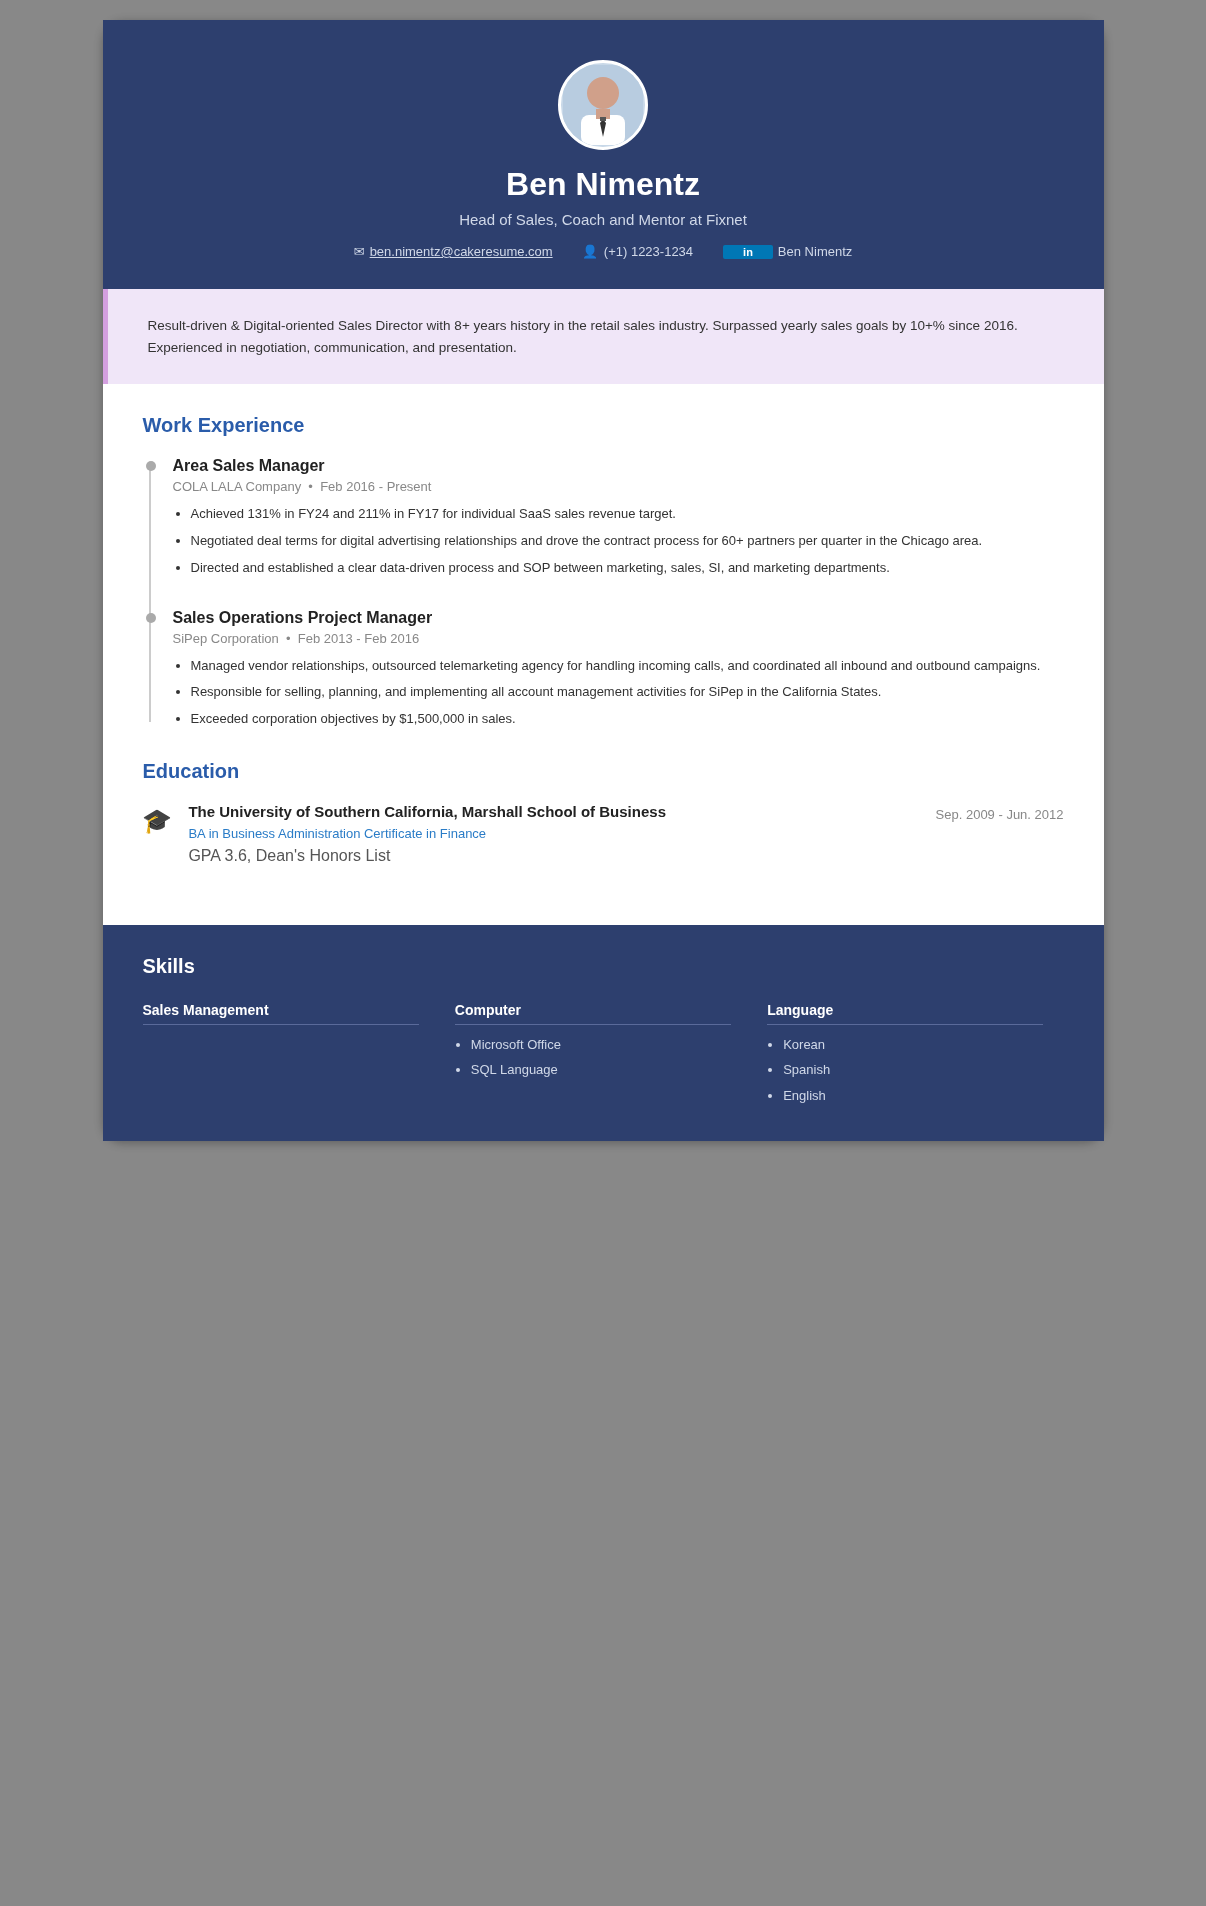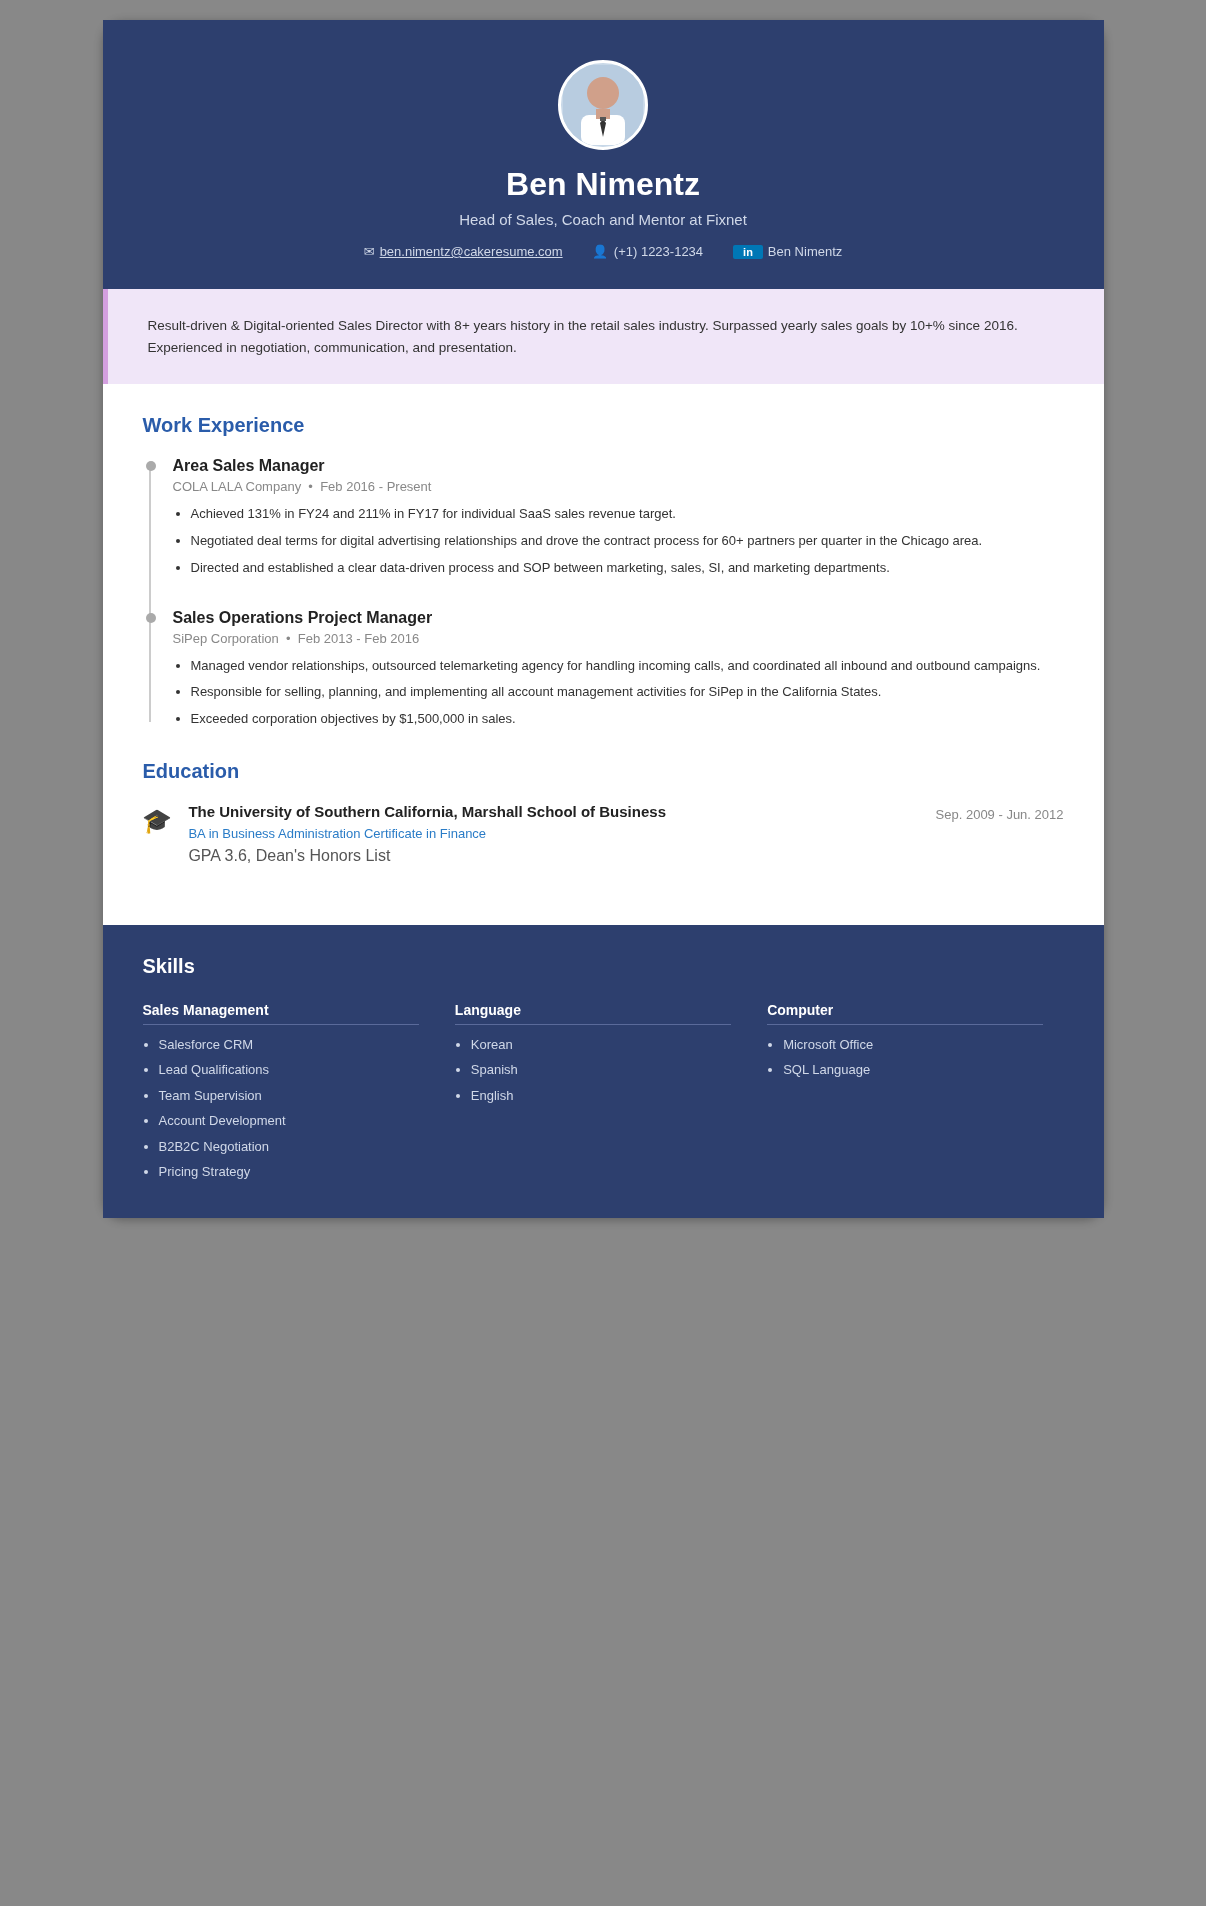--- a/index.html
+++ b/index.html
@@ -245,21 +245,21 @@
     <div class="header-contacts">
       <div class="contact-item">
         <span>✉</span>
         <a href="#">ben.nimentz@cakeresume.com</a>
       </div>
       <div class="contact-item">
         <span>👤</span>
         <span>(+1) 1223-1234</span>
       </div>
       <div class="contact-item">
-        <span style="background:#0077b5;color:#fff;padding:1px 10px;font-size:11px;border-radius:2px;font-weight:bold;">in</span>
+        <span style="background:#0077b5;color:#fff;padding:1px 20px;font-size:11px;border-radius:2px;font-weight:bold;">in</span>
         <span>Ben Nimentz</span>
       </div>
     </div>
   </div>
 
   <div class="summary">
     <span>Result-driven &amp; Digital-oriented Sales Director with 8+ years history in the retail sales industry. Surpassed yearly sales goals by 10+% since 2016. Experienced in negotiation, communication, and presentation.</span>
   </div>
 
   <div class="main-content">
@@ -317,43 +317,35 @@
     </div>
 
   </div>
 
   <div class="skills-section">
     <div class="skills-title">Skills</div>
     <div class="skills-columns">
 
       <div class="skills-col">
         <div class="skills-col-title">Sales Management</div>
+      </div>
+
+      <div class="skills-col">
+        <div class="skills-col-title">Computer</div>
         <ul class="skills-list">
-          <li>Salesforce CRM</li>
-          <li>Lead Qualifications</li>
-          <li>Team Supervision</li>
-          <li>Account Development</li>
-          <li>B2B2C Negotiation</li>
-          <li>Pricing Strategy</li>
+          <li>Microsoft Office</li>
+          <li>SQL Language</li>
         </ul>
       </div>
 
       <div class="skills-col">
         <div class="skills-col-title">Language</div>
         <ul class="skills-list">
           <li>Korean</li>
           <li>Spanish</li>
           <li>English</li>
         </ul>
       </div>
 
-      <div class="skills-col">
-        <div class="skills-col-title">Computer</div>
-        <ul class="skills-list">
-          <li>Microsoft Office</li>
-          <li>SQL Language</li>
-        </ul>
-      </div>
-
     </div>
   </div>
 
 </div>
 
 </body></html>

